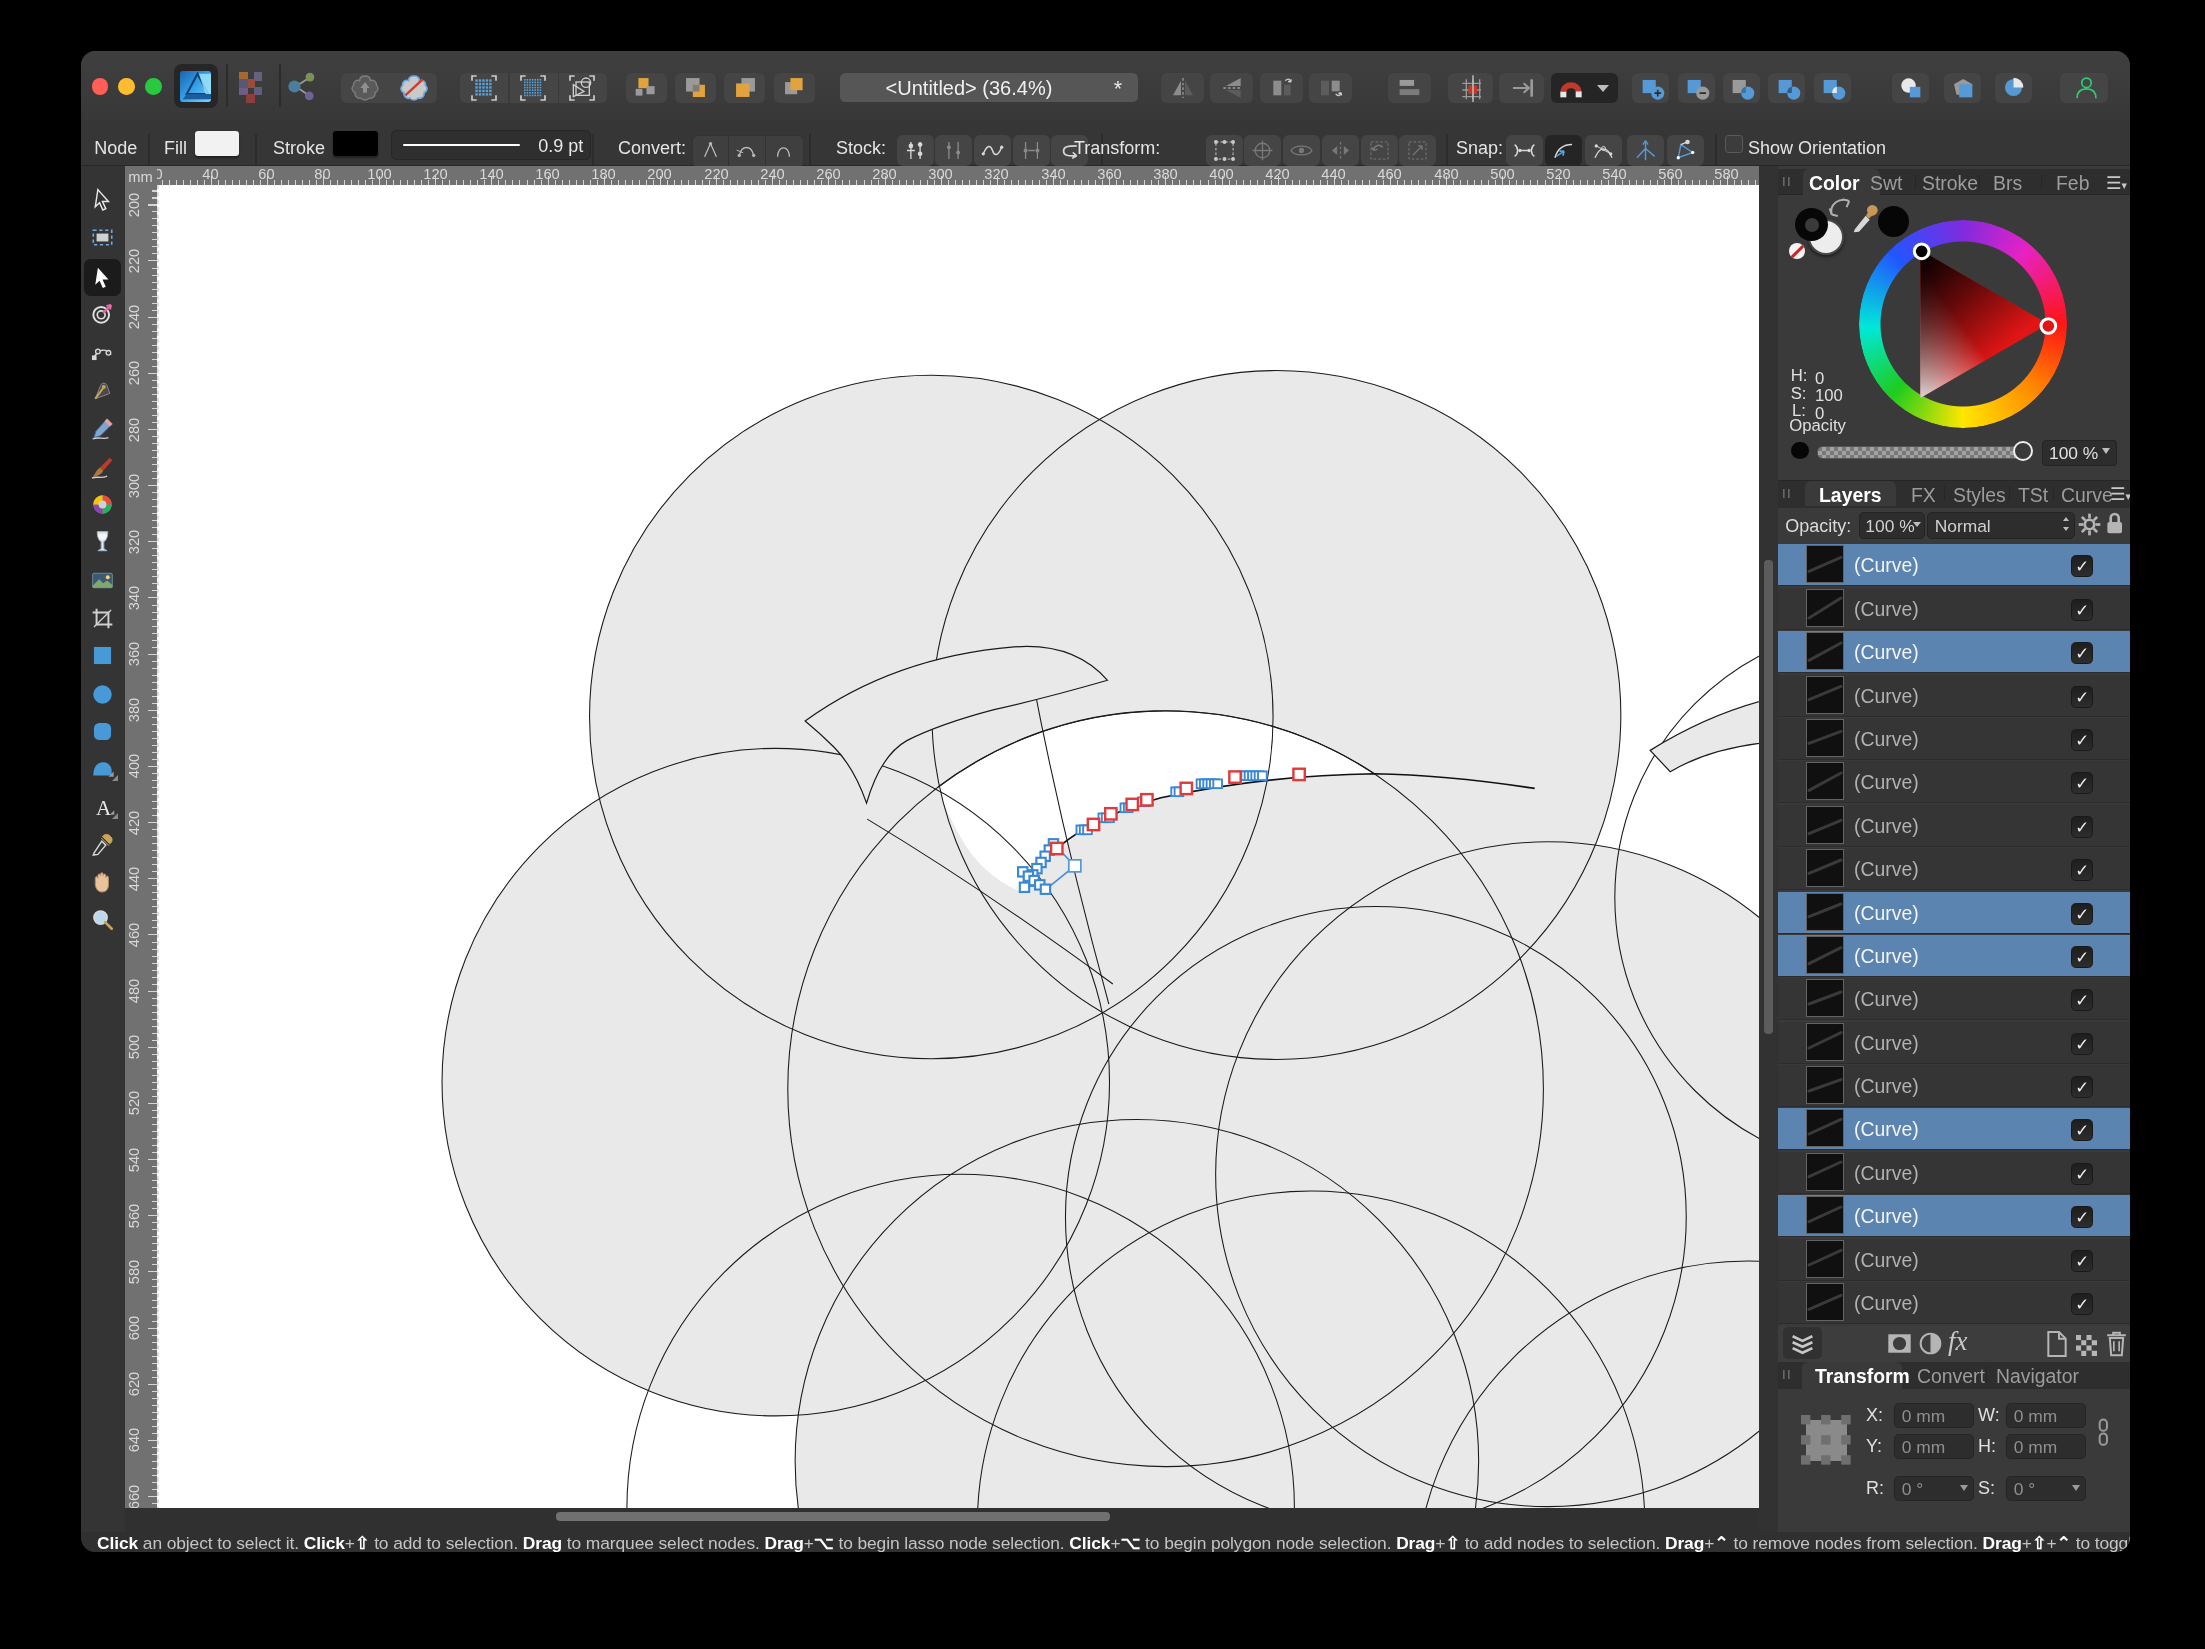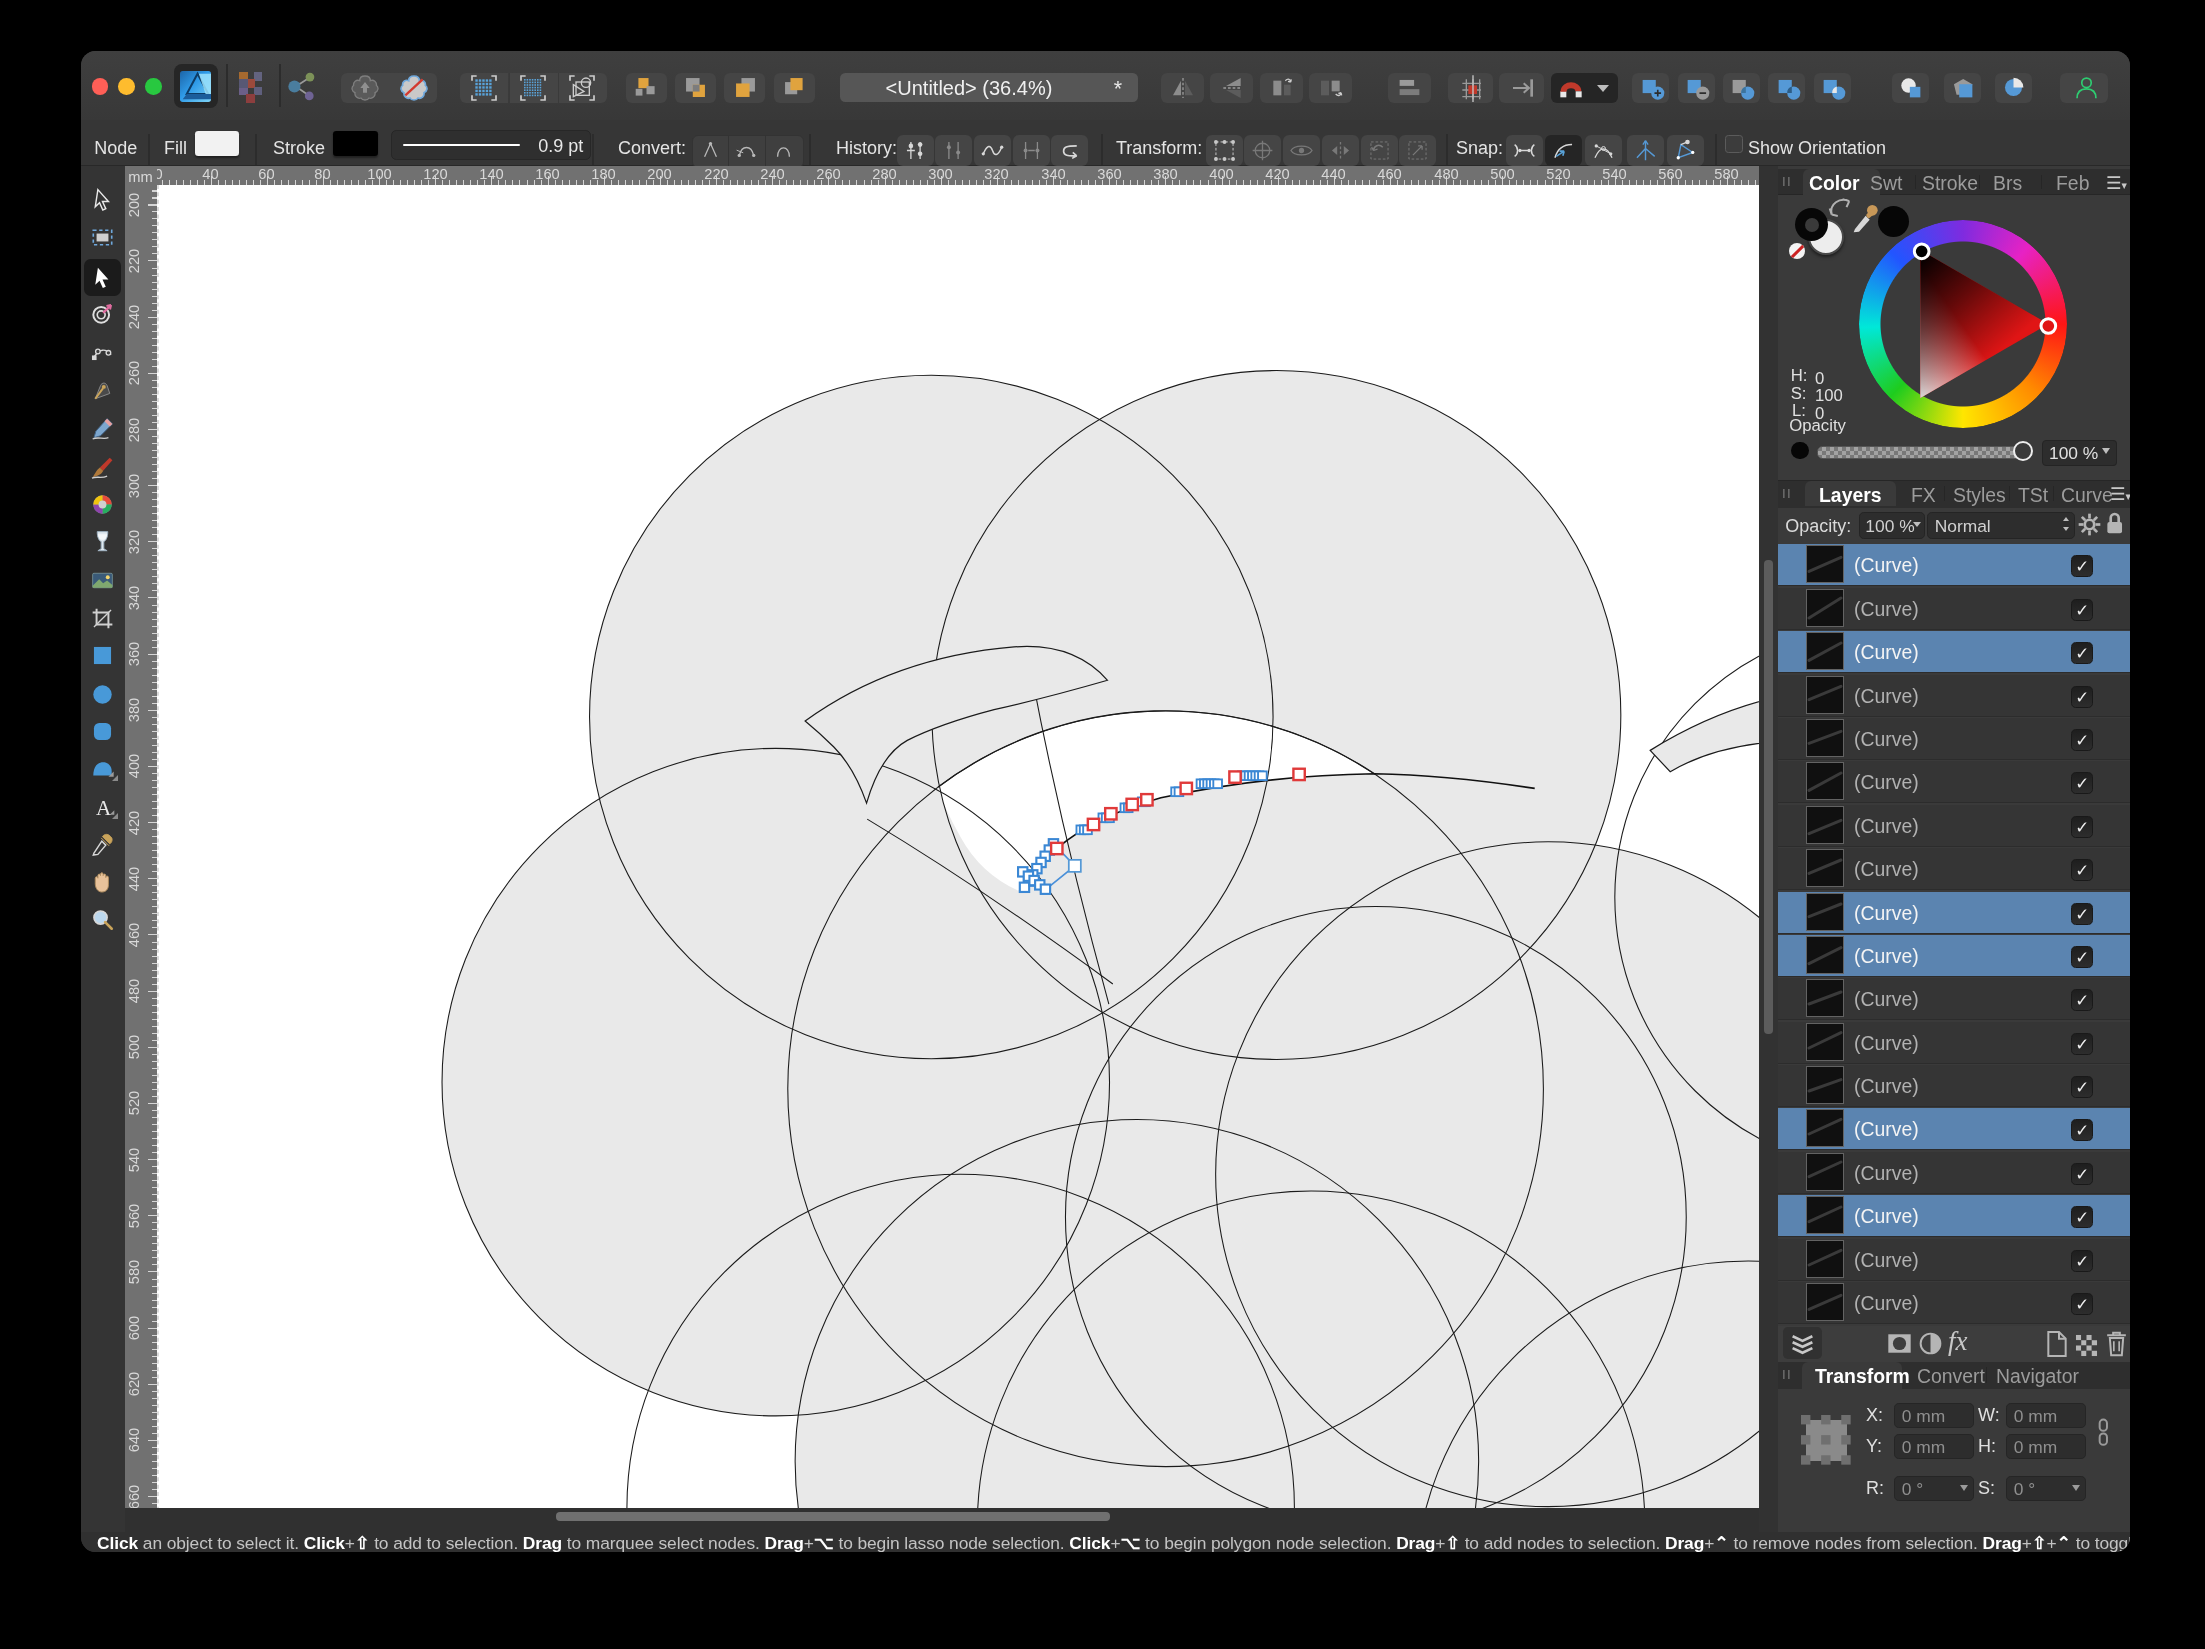--- a/index.html
+++ b/index.html
@@ -296,21 +296,21 @@
         <path d="M8 28 C12 12 26 12 30 28" fill="none" stroke="#b8b8b8" stroke-width="2"></path>
         <circle cx="8" cy="28" r="2.5" fill="#b8b8b8"></circle>
         <circle cx="30" cy="28" r="2.5" fill="#b8b8b8"></circle>
         <path d="M4 20 L14 24" stroke="#b8b8b8" stroke-width="1.5"></path>
       </svg></div>
     <div class="btn" style="left:684px;top:84px;width:37px;height:31px;border-radius:0 6px 6px 0;background:#3f3f3f;border:0.7px solid #333;"></div>
     <div class="abs" style="left:690px;top:86px;"><svg width="25" height="25" viewBox="0 0 38 38">
         <path d="M10 30 C10 12 28 12 28 30" fill="none" stroke="#b8b8b8" stroke-width="2"></path>
       </svg></div>
     <div class="sep2" style="left:728px;"></div>
-    <div class="lbl" style="left:755px;top:87px;font-weight:normal;">History:</div>
+    <div class="lbl" style="left:755px;top:87px;font-weight:normal;">Stock:</div>
     <div class="btn" style="left:816px;top:84px;width:37px;height:31px;"></div>
     <div class="abs" style="left:822px;top:87px;"><svg width="25" height="25" viewBox="0 0 38 38">
         <path d="M12 6 L12 32 M26 6 L26 32" stroke="#d8d8d8" stroke-width="2"></path>
         <circle cx="12" cy="12" r="3.5" fill="#d8d8d8"></circle>
         <circle cx="26" cy="10" r="3.5" fill="#d8d8d8"></circle>
         <circle cx="26" cy="24" r="3.5" fill="#d8d8d8"></circle>
         <path d="M6 19 L18 19" stroke="#d8d8d8" stroke-width="2"></path>
       </svg></div>
     <div class="btn" style="left:854px;top:84px;width:37px;height:31px;"></div>
     <div class="abs" style="left:860px;top:87px;"><svg width="25" height="25" viewBox="0 0 38 38">
@@ -329,21 +329,21 @@
         <path d="M10 6 L10 32 M28 6 L28 32" stroke="#8a8a8a" stroke-width="2"></path>
         <path d="M14 19 L24 19" stroke="#8a8a8a" stroke-width="2"></path>
         <circle cx="10" cy="19" r="3" fill="#8a8a8a"></circle>
         <circle cx="28" cy="19" r="3" fill="#8a8a8a"></circle>
       </svg></div>
     <div class="btn" style="left:970px;top:84px;width:37px;height:31px;"></div>
     <div class="abs" style="left:976px;top:87px;"><svg width="25" height="25" viewBox="0 0 38 38">
         <path d="M30 12 C14 12 10 14 10 20 C10 26 16 28 30 27 M30 27 l-6 -5 M30 27 l-7 4" fill="none" stroke="#d8d8d8" stroke-width="2.5"></path>
       </svg></div>
     <div class="sep2" style="left:1020px;"></div>
-    <div class="lbl" style="left:1035px;top:87px;font-weight:normal;text-align:right;">Transform:</div>
+    <div class="lbl" style="left:993px;top:87px;font-weight:normal;text-align:right;">Transform:</div>
     <div class="btn" style="left:1125px;top:84px;width:37px;height:31px;"></div>
     <div class="abs" style="left:1131px;top:87px;"><svg width="25" height="25" viewBox="0 0 38 38">
         <rect x="6" y="6" width="26" height="26" fill="none" stroke="#c8c8c8" stroke-width="1.5" stroke-dasharray="4 3"></rect>
         <circle cx="6" cy="6" r="3" fill="#c8c8c8"></circle>
         <circle cx="32" cy="6" r="3" fill="#c8c8c8"></circle>
         <circle cx="6" cy="32" r="3" fill="#c8c8c8"></circle>
         <circle cx="32" cy="32" r="3" fill="#c8c8c8"></circle>
         <circle cx="19" cy="6" r="3" fill="#c8c8c8"></circle>
         <circle cx="19" cy="32" r="3" fill="#c8c8c8"></circle>
       </svg></div>

